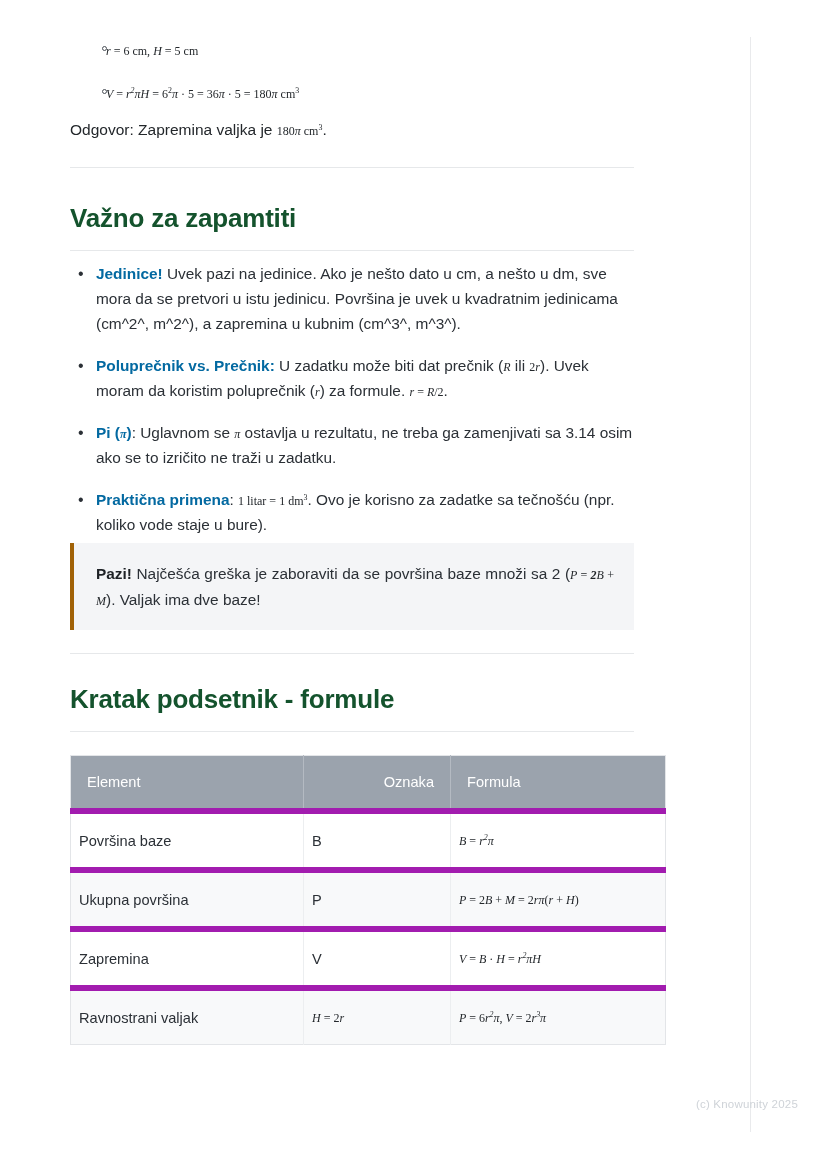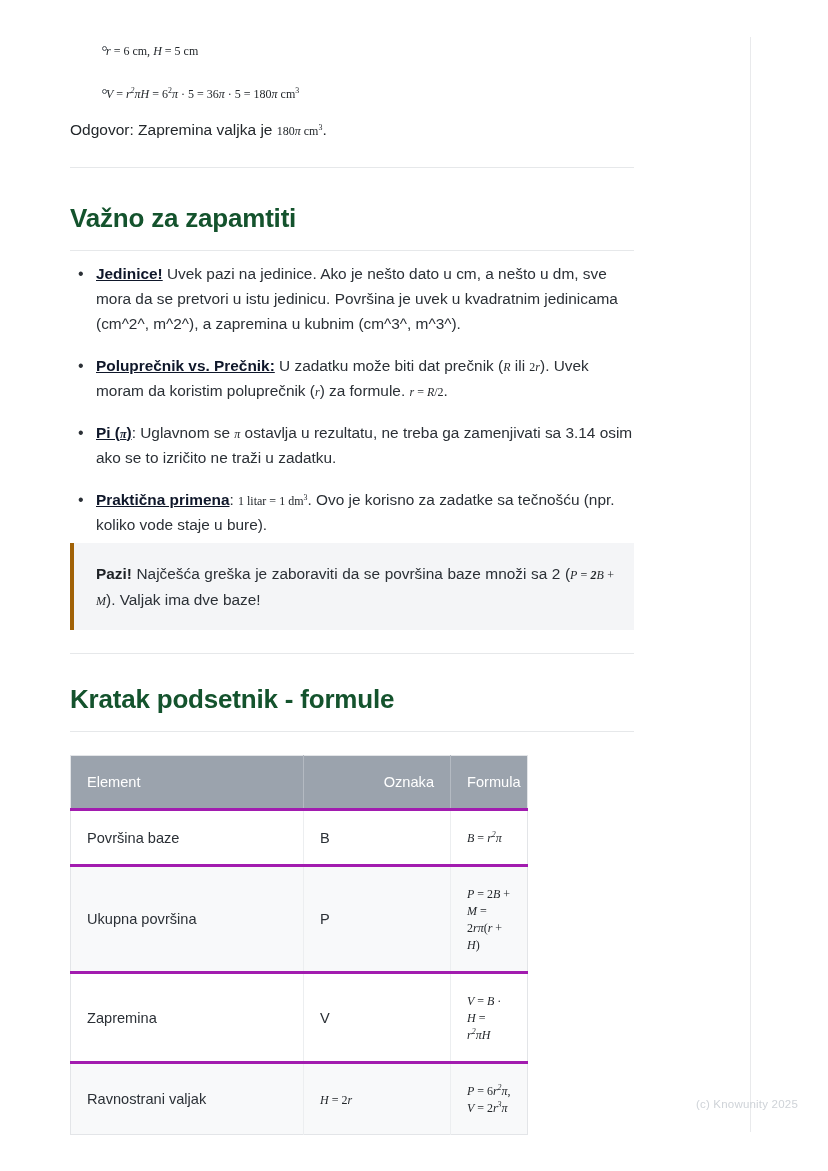--- a/index.html
+++ b/index.html
@@ -124,58 +124,58 @@
     color: #2b3036;
   }
   ul.mainlist > li::before {
     content: "\2022";
     position: absolute;
     left: 8px;
     top: -1px;
     color: #2b3036;
     font-size: 16px;
   }
-  ul.mainlist b { font-weight: bold; color: #0f172a; text-decoration: underline; }
+  ul.mainlist b { font-weight: bold; color: #0369a1; }
 
   
   .callout {
     background: #f4f5f7;
     border-left: 4px solid #a16207;
     padding: 18px 20px 16px 22px;
     font-size: 15.4px;
     line-height: 1.72;
     color: #2b3036;
     text-align: justify;
     box-sizing: border-box;
     width: 564px;
   }
   .callout b { font-weight: bold; color: #1e2226; }
 
   
   table.formulas {
     border-collapse: collapse;
-    width: 458px;
+    width: 596px;
     table-layout: fixed;
     border: 1px solid #e3e5e8;
   }
   table.formulas th {
     background: #9ba3ad;
     color: #ffffff;
     font-size: 14.6px;
     font-weight: normal;
     text-align: left;
     padding: 18px 16px;
     border-right: 1px solid #b4bac2;
   }
   table.formulas th:last-child { border-right: none; }
   table.formulas td {
-    padding: 18px 16px;
+    padding: 18px 8px;
     font-size: 14.6px;
     color: #2b3036;
-    border-top: 3px solid #a21caf;
+    border-top: 6px solid #a21caf;
     border-right: 1px solid #eceef0;
     vertical-align: middle;
   }
   table.formulas td:last-child { border-right: none; }
   table.formulas tbody tr:nth-child(even) { background: #f8f9fa; }
   table.formulas tbody tr:nth-child(odd)  { background: #ffffff; }
 
   
   .footer {
     position: absolute;

